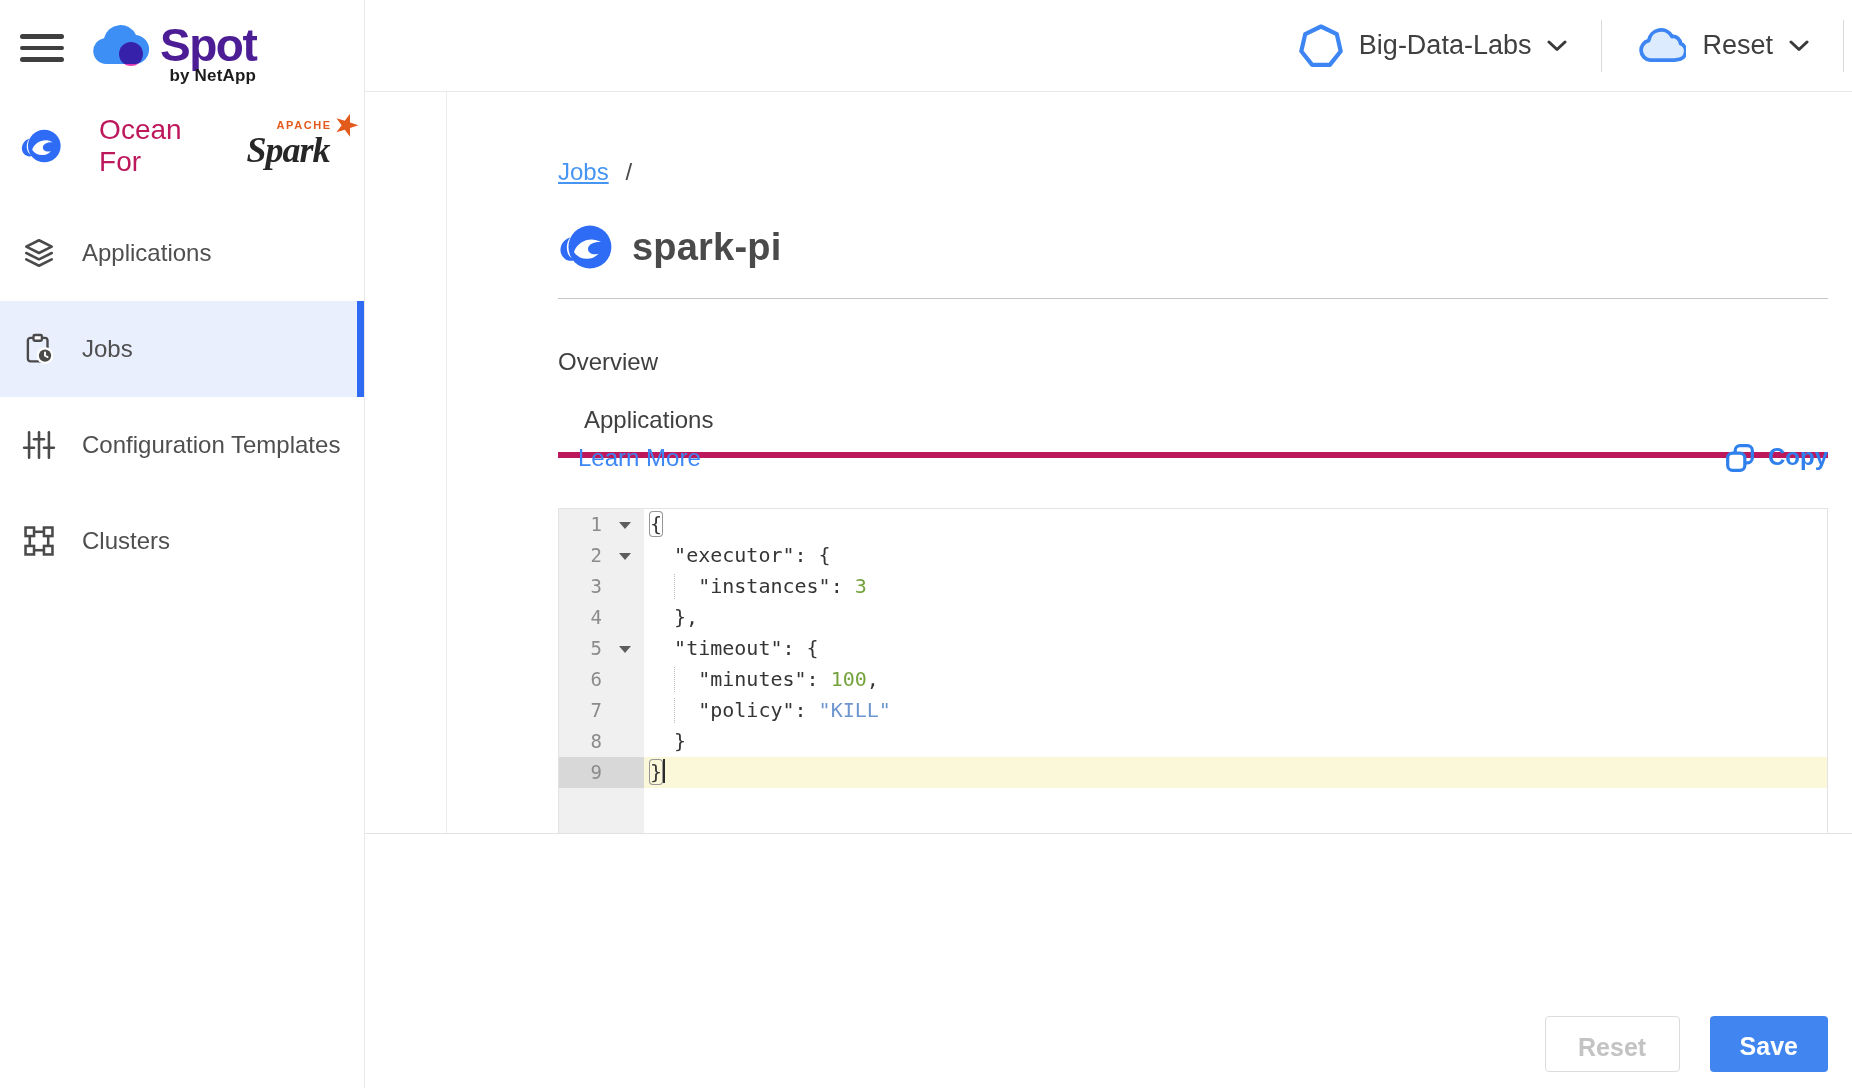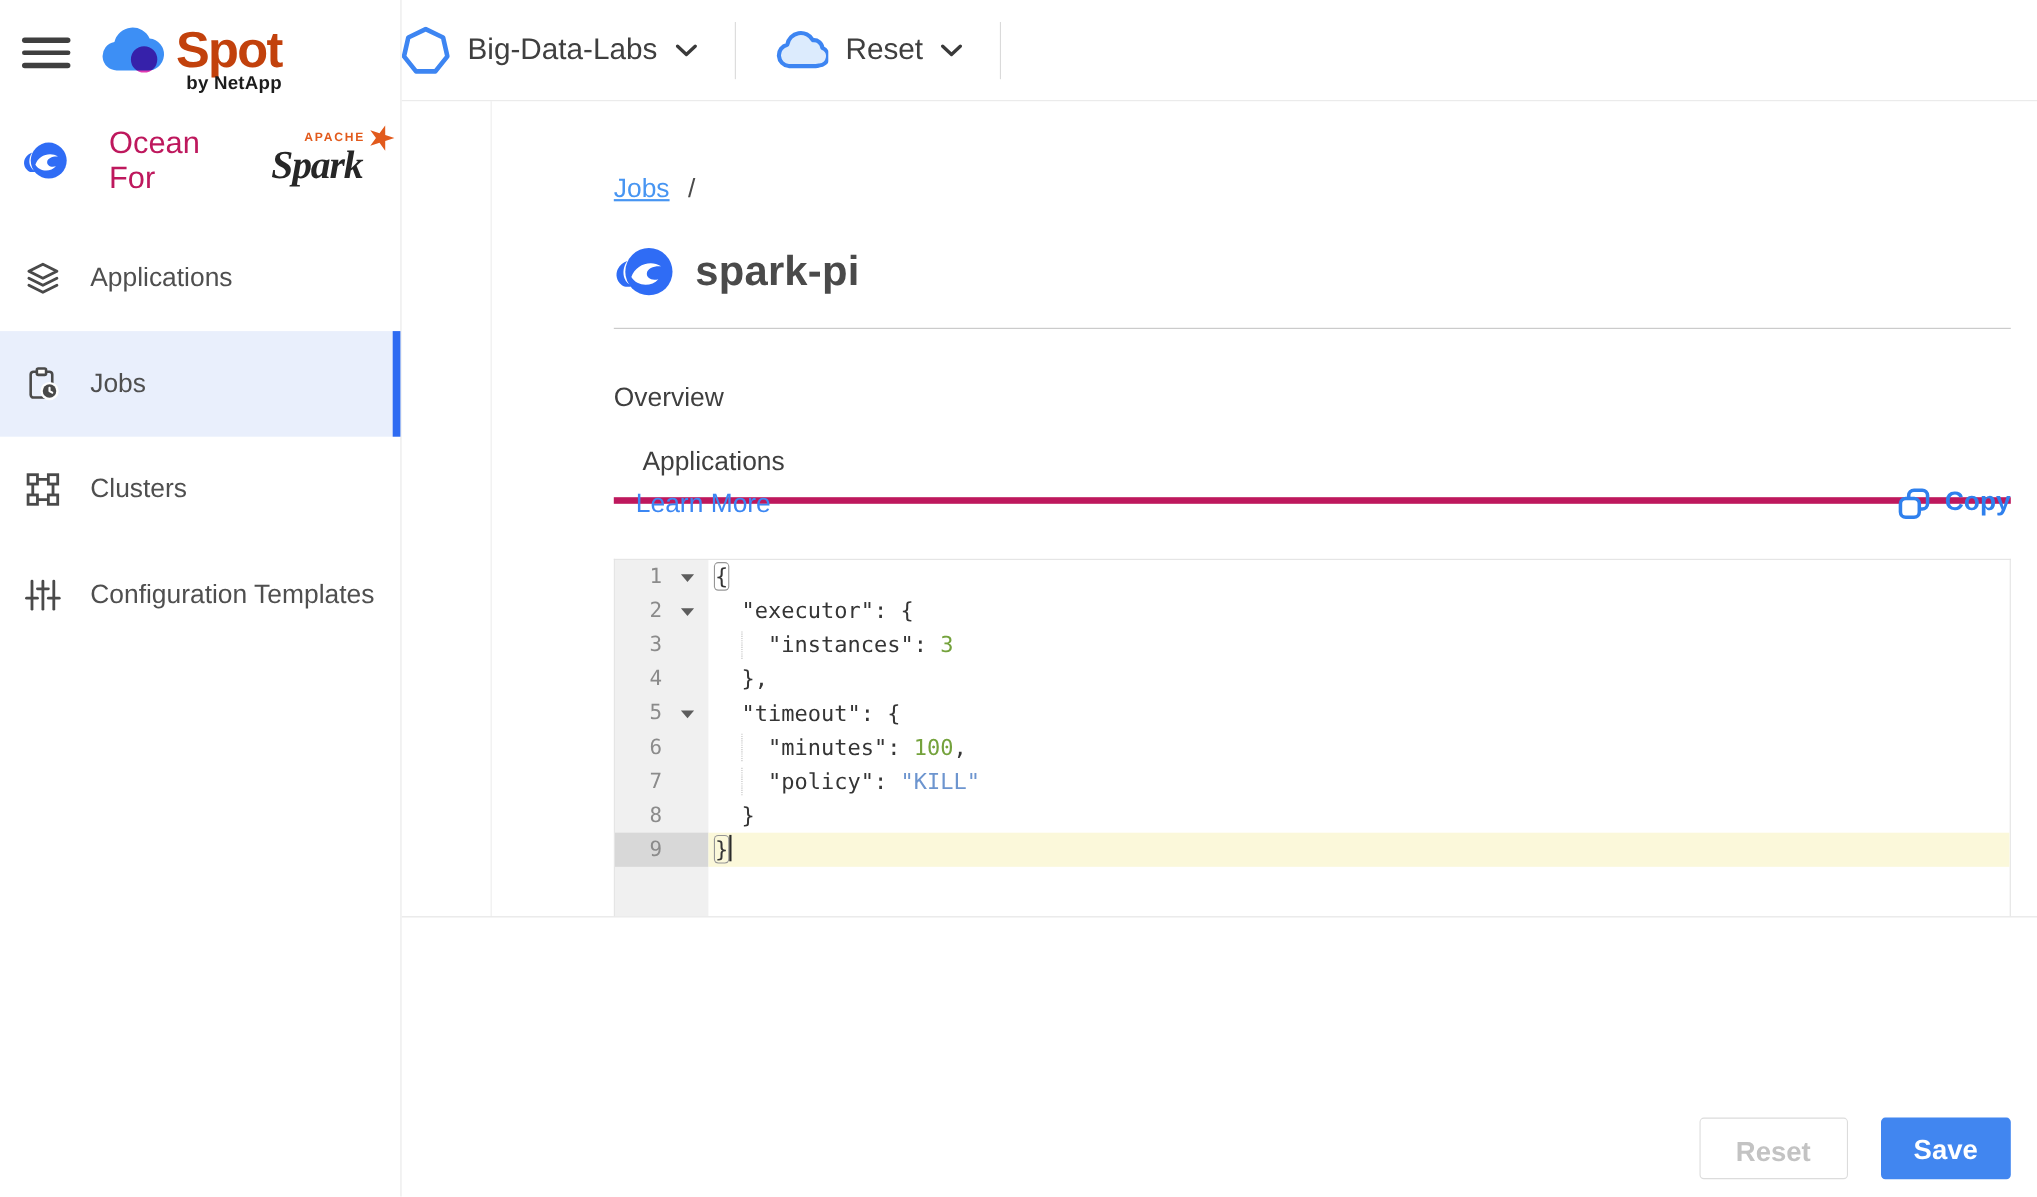--- a/index.html
+++ b/index.html
@@ -12,21 +12,21 @@
   html,body{width:1852px;height:1088px;}
   body{position:relative;overflow:hidden;background:#fff;
        font-family:"Liberation Sans",sans-serif;color:#4a4a4a;}
 
   
   .sidebar{position:absolute;left:0;top:0;width:365px;height:1088px;background:#fff;
            border-right:1px solid #e8e8e8;z-index:5;}
   .hamburger{position:absolute;left:20px;top:34px;width:44px;height:32px;cursor:pointer;}
   .hamburger span{display:block;height:4.5px;border-radius:3px;background:#3f3f3f;margin-bottom:7px;}
   .spot-logo{position:absolute;left:88px;top:20px;display:flex;align-items:flex-start;gap:8px;cursor:pointer;}
-  .spot-word{font-size:46px;font-weight:800;color:#c2410c;letter-spacing:-1.5px;line-height:50px;}
+  .spot-word{font-size:46px;font-weight:800;color:#4c1d95;letter-spacing:-1.5px;line-height:50px;}
   .spot-sub{font-size:17px;font-weight:700;color:#1c1c1c;text-align:right;margin-top:-4px;letter-spacing:.2px;}
   .product-row{position:absolute;left:20px;top:114px;display:flex;align-items:center;gap:14px;}
   .product-name{font-size:28px;color:#be185d;margin-left:24px;}
   .spark-logo{position:relative;margin-left:4px;width:120px;height:54px;}
   .spark-apache{position:absolute;left:30px;top:0;font-size:11px;font-weight:700;
                 color:var(--spark-orange);letter-spacing:1.6px;}
   .spark-word{position:absolute;left:0;top:10px;font-family:"Liberation Serif",serif;
               font-style:italic;font-weight:700;font-size:36px;color:#262626;letter-spacing:-1px;}
   .spark-star{position:absolute;right:4px;top:-12px;font-size:30px;color:var(--spark-orange);
               transform:rotate(18deg);}
@@ -34,21 +34,21 @@
   .nav-item{height:96px;display:flex;align-items:center;padding-left:22px;gap:26px;
             font-size:24px;color:#4f4f4f;position:relative;cursor:pointer;}
   .nav-item.active{background:var(--nav-bg);}
   .nav-item.active::after{content:"";position:absolute;right:0;top:0;bottom:0;width:7px;
             background:var(--nav-bar);}
   .nav-icon{width:34px;height:34px;flex:none;}
 
   
   .main{position:absolute;left:365px;top:0;right:0;bottom:0;}
   .topbar{position:absolute;left:0;top:0;right:0;height:92px;border-bottom:1px solid #e9e9e9;
-          display:flex;align-items:center;background:#fff;}
+          display:flex;align-items:center;justify-content:flex-end;background:#fff;}
   .switch{display:flex;align-items:center;gap:16px;font-size:27px;color:#3f3f3f;cursor:pointer;}
   .vdiv{width:1px;height:52px;background:#dadada;margin:0 34px;}
   .vdiv.last{margin:0 0 0 34px;}
   .topbar-pad{width:8px;}
 
   
   .panel-edge{position:absolute;left:81px;top:92px;height:741px;border-left:1px solid #ededed;}
   .content{position:absolute;left:193px;right:24px;top:92px;}
   .breadcrumb{position:absolute;top:66px;left:0;font-size:24px;}
   .breadcrumb a{color:var(--link);text-decoration:underline;cursor:pointer;}
@@ -152,43 +152,43 @@
         <rect x="4.5" y="4.5" width="15" height="18" rx="2"></rect>
         <rect x="8.8" y="2.3" width="6.4" height="4.4" rx="1" fill="#ffffff"></rect>
         <circle cx="17.6" cy="18" r="6.4" fill="#ffffff" stroke="none"></circle>
         <circle cx="17.6" cy="18" r="4.7" fill="#4a4a4a" stroke="none"></circle>
         <path d="M17.6 15.7 V18 L19.5 19.1" stroke="#ffffff" stroke-width="1.5" stroke-linecap="round"></path>
       </svg>
       <span>Jobs</span>
     </div>
 
     <div class="nav-item">
+      <svg class="nav-icon" viewBox="0 0 24 24" fill="none" stroke="#4a4a4a" stroke-width="1.8" stroke-linecap="round">
+        <line x1="5" y1="3" x2="5" y2="21"></line>
+          <line x1="1.5" y1="14" x2="8.5" y2="14"></line>
+        <line x1="12" y1="3" x2="12" y2="21"></line>
+          <line x1="8.5" y1="8" x2="15.5" y2="8"></line>
+        <line x1="19" y1="3" x2="19" y2="21"></line>
+          <line x1="15.5" y1="14" x2="22.5" y2="14"></line>
+      </svg>
+      <span>Configuration Templates</span>
+    </div>
+
+    <div class="nav-item">
       <svg class="nav-icon" viewBox="0 0 24 24" fill="none" stroke="#4a4a4a" stroke-width="1.8">
         <rect x="2.5" y="2.5" width="6" height="6"></rect>
         <rect x="15.5" y="2.5" width="6" height="6"></rect>
         <rect x="2.5" y="15.5" width="6" height="6"></rect>
         <rect x="15.5" y="15.5" width="6" height="6"></rect>
         <line x1="8.5" y1="5.5" x2="15.5" y2="5.5"></line>
         <line x1="8.5" y1="18.5" x2="15.5" y2="18.5"></line>
         <line x1="5.5" y1="8.5" x2="5.5" y2="15.5"></line>
         <line x1="18.5" y1="8.5" x2="18.5" y2="15.5"></line>
       </svg>
       <span>Clusters</span>
-    </div>
-
-    <div class="nav-item">
-      <svg class="nav-icon" viewBox="0 0 24 24" fill="none" stroke="#4a4a4a" stroke-width="1.8" stroke-linecap="round">
-        <line x1="5" y1="3" x2="5" y2="21"></line>
-          <line x1="1.5" y1="14" x2="8.5" y2="14"></line>
-        <line x1="12" y1="3" x2="12" y2="21"></line>
-          <line x1="8.5" y1="8" x2="15.5" y2="8"></line>
-        <line x1="19" y1="3" x2="19" y2="21"></line>
-          <line x1="15.5" y1="14" x2="22.5" y2="14"></line>
-      </svg>
-      <span>Configuration Templates</span>
     </div>
 
   </div>
 </div>
 
 <div class="main">
 
   <div class="topbar">
     <div class="switch">
       <svg width="44" height="44" viewBox="0 0 44 44">

